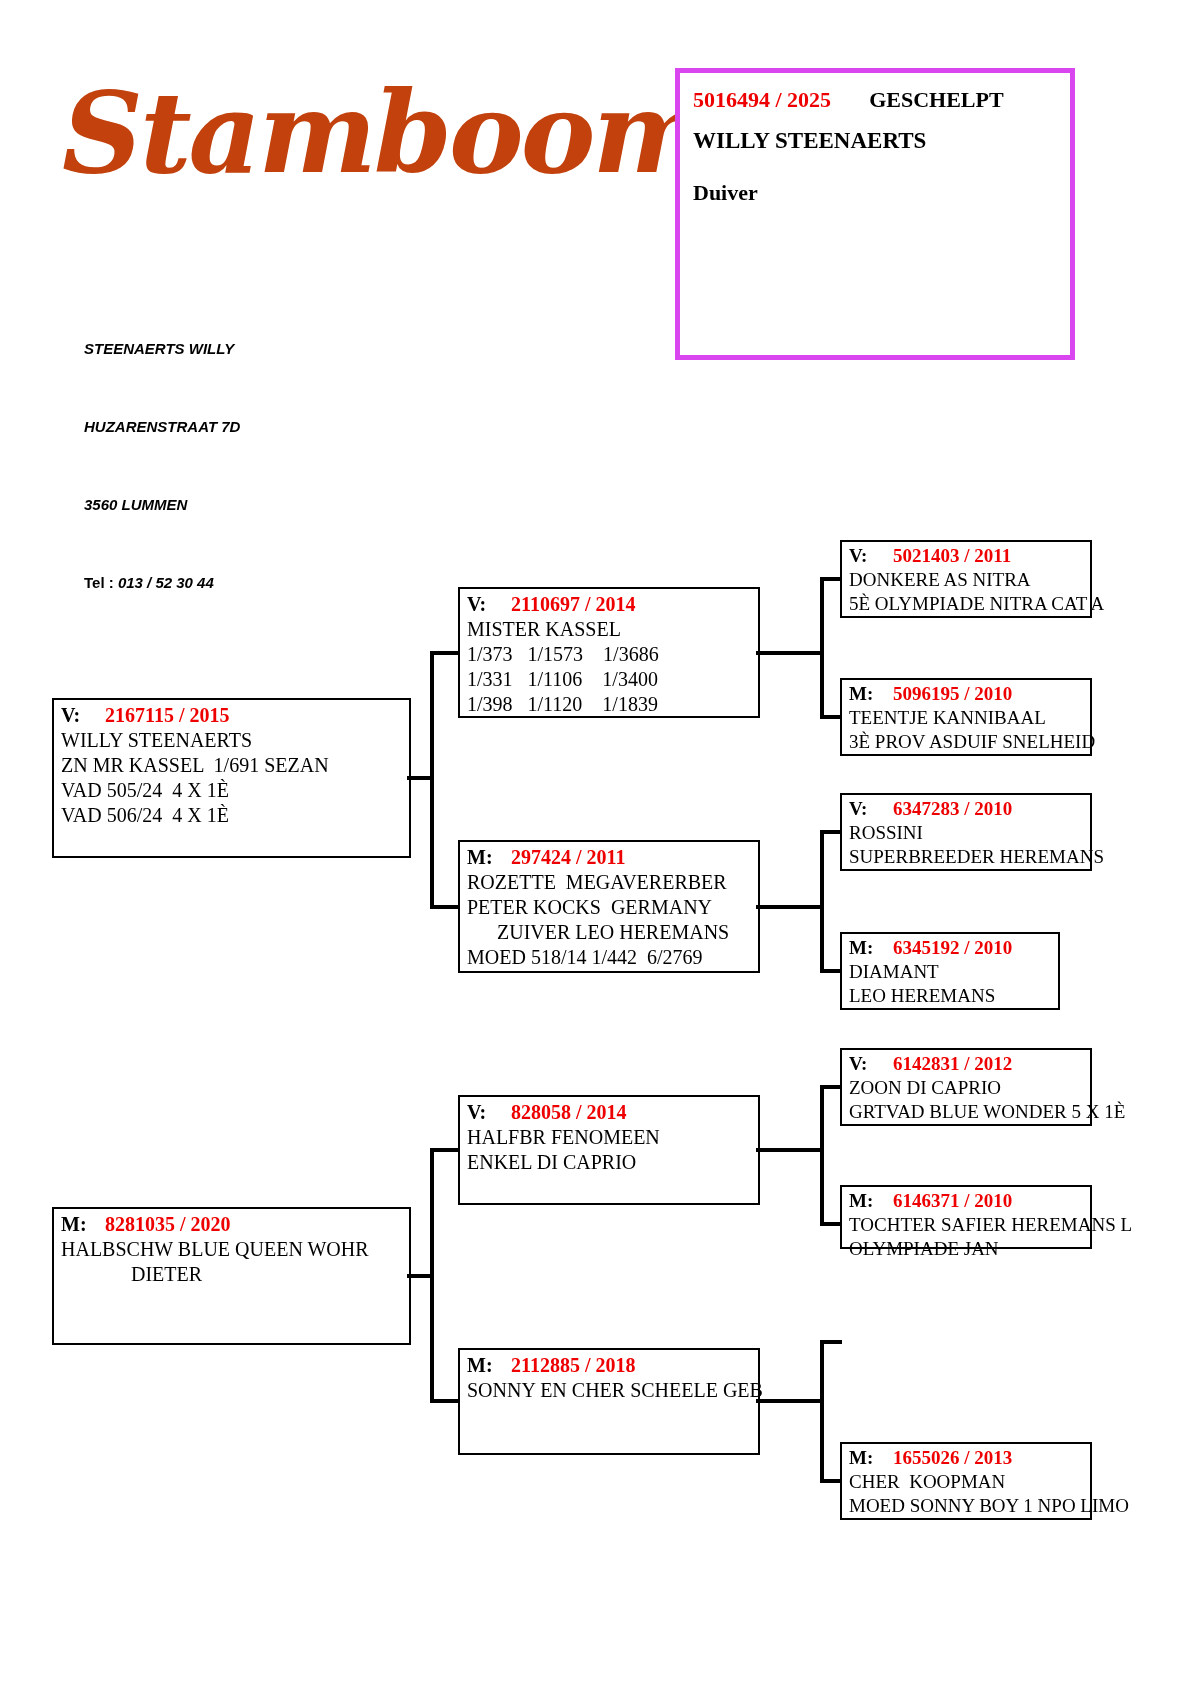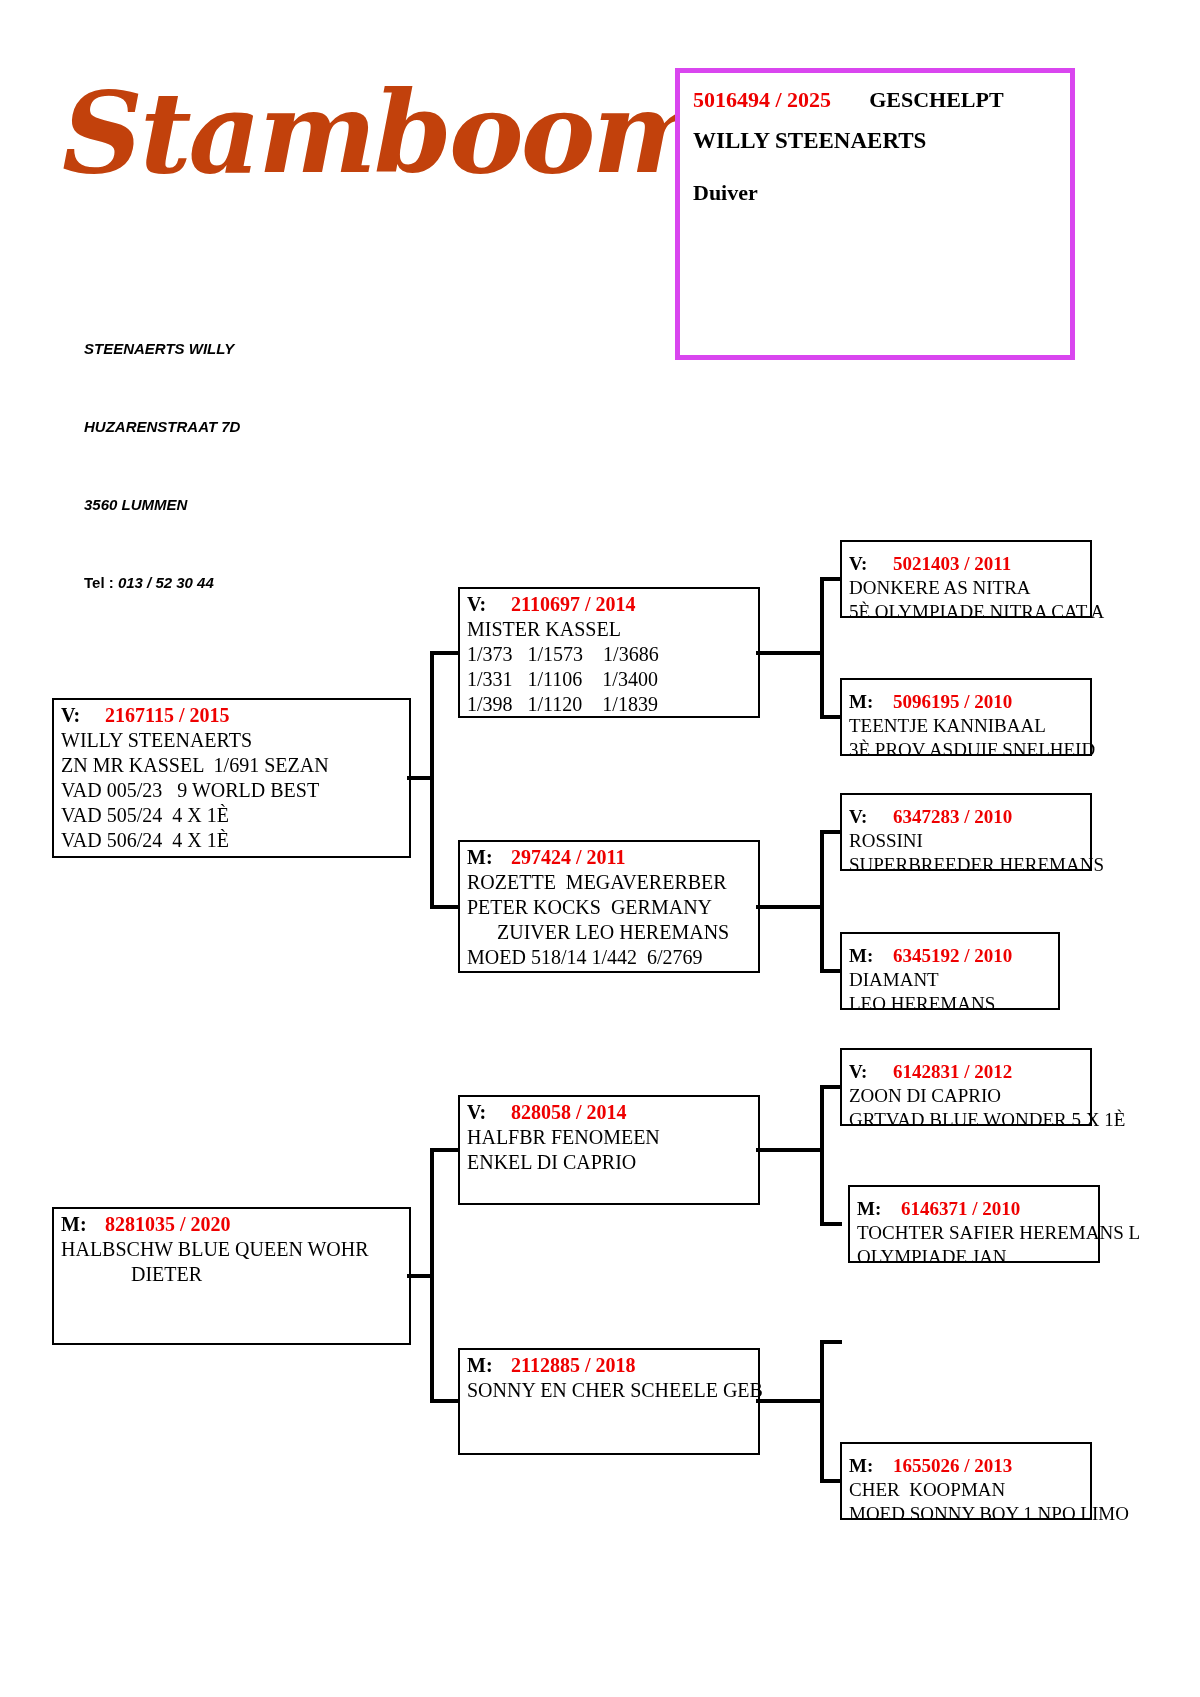--- a/index.html
+++ b/index.html
@@ -46,21 +46,21 @@
   .pbox{
     position:absolute;
     border:2px solid #000;background:#fff;box-sizing:border-box;
     padding:3px 0 0 7px;
     font-size:20px;line-height:25px;
     white-space:nowrap;
   }
   .pbox .line{white-space:pre;}
   .pbox .lbl{font-weight:bold;display:inline-block;min-width:44px;}
   .pbox .ring{color:#ee0000;font-weight:bold;}
-  .g3{font-size:19px;line-height:24px;padding-top:10px;}
+  .g3{font-size:19px;line-height:24px;padding-top:2px;}
   
   .cline{position:absolute;background:#000;}
 </style>
 </head>
 <body>
 
 <div class="page">
 
   <div class="logo">Stamboom</div>
 
@@ -74,21 +74,20 @@
   <div class="bird-box">
     <div class="row1"><span class="ring-red">5016494 / 2025</span><span class="color-label">GESCHELPT</span></div>
     <div class="row2">WILLY STEENAERTS</div>
     <div class="row3">Duiver</div>
   </div>
 
   <div class="pbox" style="left:52px;top:698px;width:359px;height:160px;">
     <div class="line"><span class="lbl">V:</span><span class="ring">2167115 / 2015</span></div>
     <div class="line">WILLY STEENAERTS</div>
     <div class="line">ZN MR KASSEL  1/691 SEZAN</div>
-    <div class="line">VAD 005/23   9 WORLD BEST</div>
     <div class="line">VAD 505/24  4 X 1È</div>
     <div class="line">VAD 506/24  4 X 1È</div>
   </div>
 
   <div class="pbox" style="left:52px;top:1207px;width:359px;height:138px;">
     <div class="line"><span class="lbl">M:</span><span class="ring">8281035 / 2020</span></div>
     <div class="line">HALBSCHW BLUE QUEEN WOHR</div>
     <div class="line">              DIETER</div>
   </div>
 
@@ -142,21 +141,21 @@
     <div class="line">DIAMANT</div>
     <div class="line">LEO HEREMANS</div>
   </div>
 
   <div class="pbox g3" style="left:840px;top:1048px;width:252px;height:78px;">
     <div class="line"><span class="lbl">V:</span><span class="ring">6142831 / 2012</span></div>
     <div class="line">ZOON DI CAPRIO</div>
     <div class="line">GRTVAD BLUE WONDER 5 X 1È</div>
   </div>
 
-  <div class="pbox g3" style="left:840px;top:1185px;width:252px;height:78px;margin-left:8px;">
+  <div class="pbox g3" style="left:840px;top:1185px;width:252px;height:64px;">
     <div class="line"><span class="lbl">M:</span><span class="ring">6146371 / 2010</span></div>
     <div class="line">TOCHTER SAFIER HEREMANS L</div>
     <div class="line">OLYMPIADE JAN</div>
   </div>
 
 
   <div class="pbox g3" style="left:840px;top:1442px;width:252px;height:78px;">
     <div class="line"><span class="lbl">M:</span><span class="ring">1655026 / 2013</span></div>
     <div class="line">CHER  KOOPMAN</div>
     <div class="line">MOED SONNY BOY 1 NPO LIMO</div>

